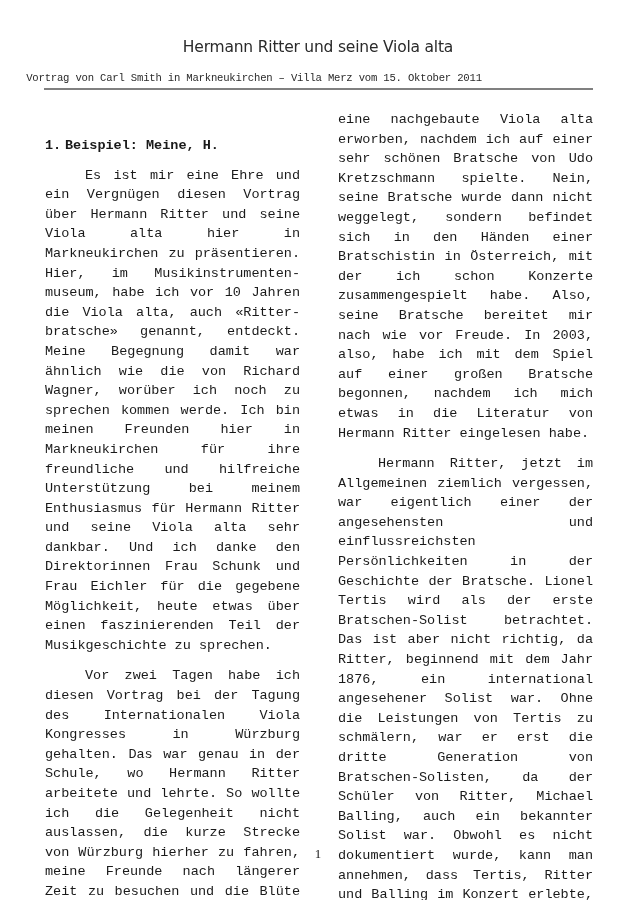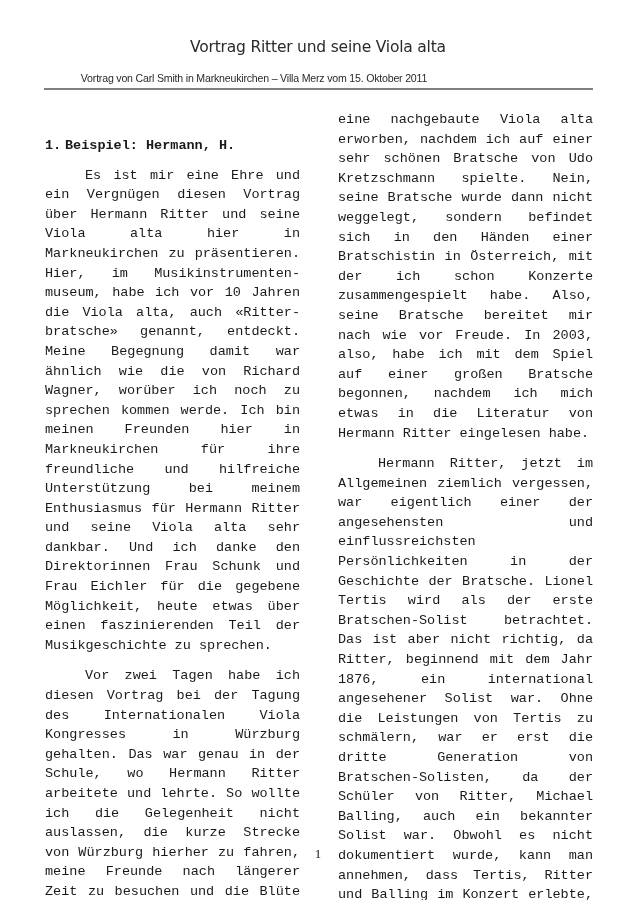--- a/index.html
+++ b/index.html
@@ -3,21 +3,21 @@
 <meta charset="utf-8">
 <style>
   html, body { margin:0; padding:0; background:#ffffff; }
   body { width:636px; height:900px; position:relative; overflow:hidden; color:#1a1a1a; }
   .header-title {
     position:absolute; left:0; width:636px; top:38px; text-align:center;
     font-family:"DejaVu Sans", sans-serif; font-size:15.5px; color:#2a2a2a; letter-spacing:-0.2px;
   }
   .header-sub {
     position:absolute; left:0; width:508px; top:72px; text-align:center;
-    font-family:Liberation Sans, sans-serif; font-size:10.6px; color:#2a2a2a; letter-spacing:-0.2px;
+    font-family:Liberation Mono, monospace; font-size:10.6px; color:#2a2a2a; letter-spacing:-0.2px;
   }
   .rule { position:absolute; left:44px; width:549px; top:88px; height:2px; background:#808080; }
   .col {
     position:absolute; top:136px; width:255px;
     font-family:Liberation Mono, monospace; font-size:13.5px; line-height:19.6px;
     text-align:justify; color:#1a1a1a;
   }
   .col.left { left:45px; top:136px; }
   .col.right { left:338px; top:110px; }
   .heading { font-weight:bold; margin:0 0 10px 0; }
@@ -27,28 +27,28 @@
   .para.noindent { text-indent:0; }
   .pagenum {
     position:absolute; left:0; width:636px; top:846px; text-align:center;
     font-family:"Liberation Serif", serif; font-size:13px; color:#1a1a1a;
   }
 </style>
 </head>
 <body>
 
 <div>
-  <div class="header-title">Vortrag Ritter und seine Viola alta</div>
+  <div class="header-title">Hermann Ritter und seine Viola alta</div>
   <div class="header-sub">Vortrag von Carl Smith in Markneukirchen – Villa Merz vom 15. Oktober 2011</div>
   <div class="rule"></div>
 </div>
 
 <div class="col left">
   <div class="heading">
-    <span class="num">1.</span><span>Beispiel: Hermann, H.</span>
+    <span class="num">1.</span><span>Beispiel: Meine, H.</span>
   </div>
   <p class="para">Es ist mir eine Ehre und ein Vergnügen diesen Vortrag über Hermann Ritter und seine Viola alta hier in Markneukirchen zu präsentieren. Hier, im Musikinstrumenten-museum, habe ich vor 10 Jahren die Viola alta, auch «Ritter­bratsche» genannt, entdeckt. Meine Begegnung damit war ähnlich wie die von Richard Wagner, worüber ich noch zu sprechen kommen werde. Ich bin meinen Freunden hier in Markneukirchen für ihre freundliche und hilfreiche Unterstützung bei meinem Enthusiasmus für Hermann Ritter und seine Viola alta sehr dankbar. Und ich danke den Direk­torinnen Frau Schunk und Frau Eichler für die gegebene Möglichkeit, heute etwas über einen faszinierenden Teil der Musikgeschichte zu sprechen.</p>
   <p class="para">Vor zwei Tagen habe ich diesen Vortrag bei der Tagung des Inter­nationalen Viola Kongresses in Würzburg gehalten. Das war genau in der Schule, wo Hermann Ritter arbeitete und lehrte. So wollte ich die Gelegenheit nicht auslassen, die kurze Strecke von Würzburg hierher zu fahren, meine Freunde nach längerer Zeit zu besuchen und die Blüte präsentieren, die hier angekeimt wurde.</p>
 </div>
 
 <div class="col right">
   <p class="para noindent">eine nachgebaute Viola alta erworben, nachdem ich auf einer sehr schönen Bratsche von Udo Kretzschmann spielte. Nein, seine Bratsche wurde dann nicht weggelegt, sondern befindet sich in den Händen einer Bratschistin in Österreich, mit der ich schon Konzerte zusammen­gespielt habe. Also, seine Bratsche berei­tet mir nach wie vor Freude. In 2003, also, habe ich mit dem Spiel auf einer großen Bratsche begonnen, nachdem ich mich etwas in die Literatur von Hermann Ritter eingelesen habe.</p>
   <p class="para">Hermann Ritter, jetzt im Allge­meinen ziemlich vergessen, war ei­gentlich einer der angesehensten und einflussreichsten Persönlichkeiten in der Geschichte der Bratsche. Lionel Tertis wird als der erste Bratschen-Solist be­trachtet. Das ist aber nicht richtig, da Ritter, beginnend mit dem Jahr 1876, ein international angesehener Solist war. Ohne die Leistungen von Tertis zu schmälern, war er erst die dritte Gene­ration von Bratschen-Solisten, da der Schüler von Ritter, Michael Balling, auch ein bekannter Solist war. Obwohl es nicht dokumentiert wurde, kann man anneh­men, dass Tertis, Ritter und Balling im Konzert erlebte, indem Tertis zitierte, dass es wichtig für das Eigenstudium sei, andere Solisten zu hören. Und zu der Zeit waren Bratschen-Solisten sehr rar.</p>
 </div>
 

